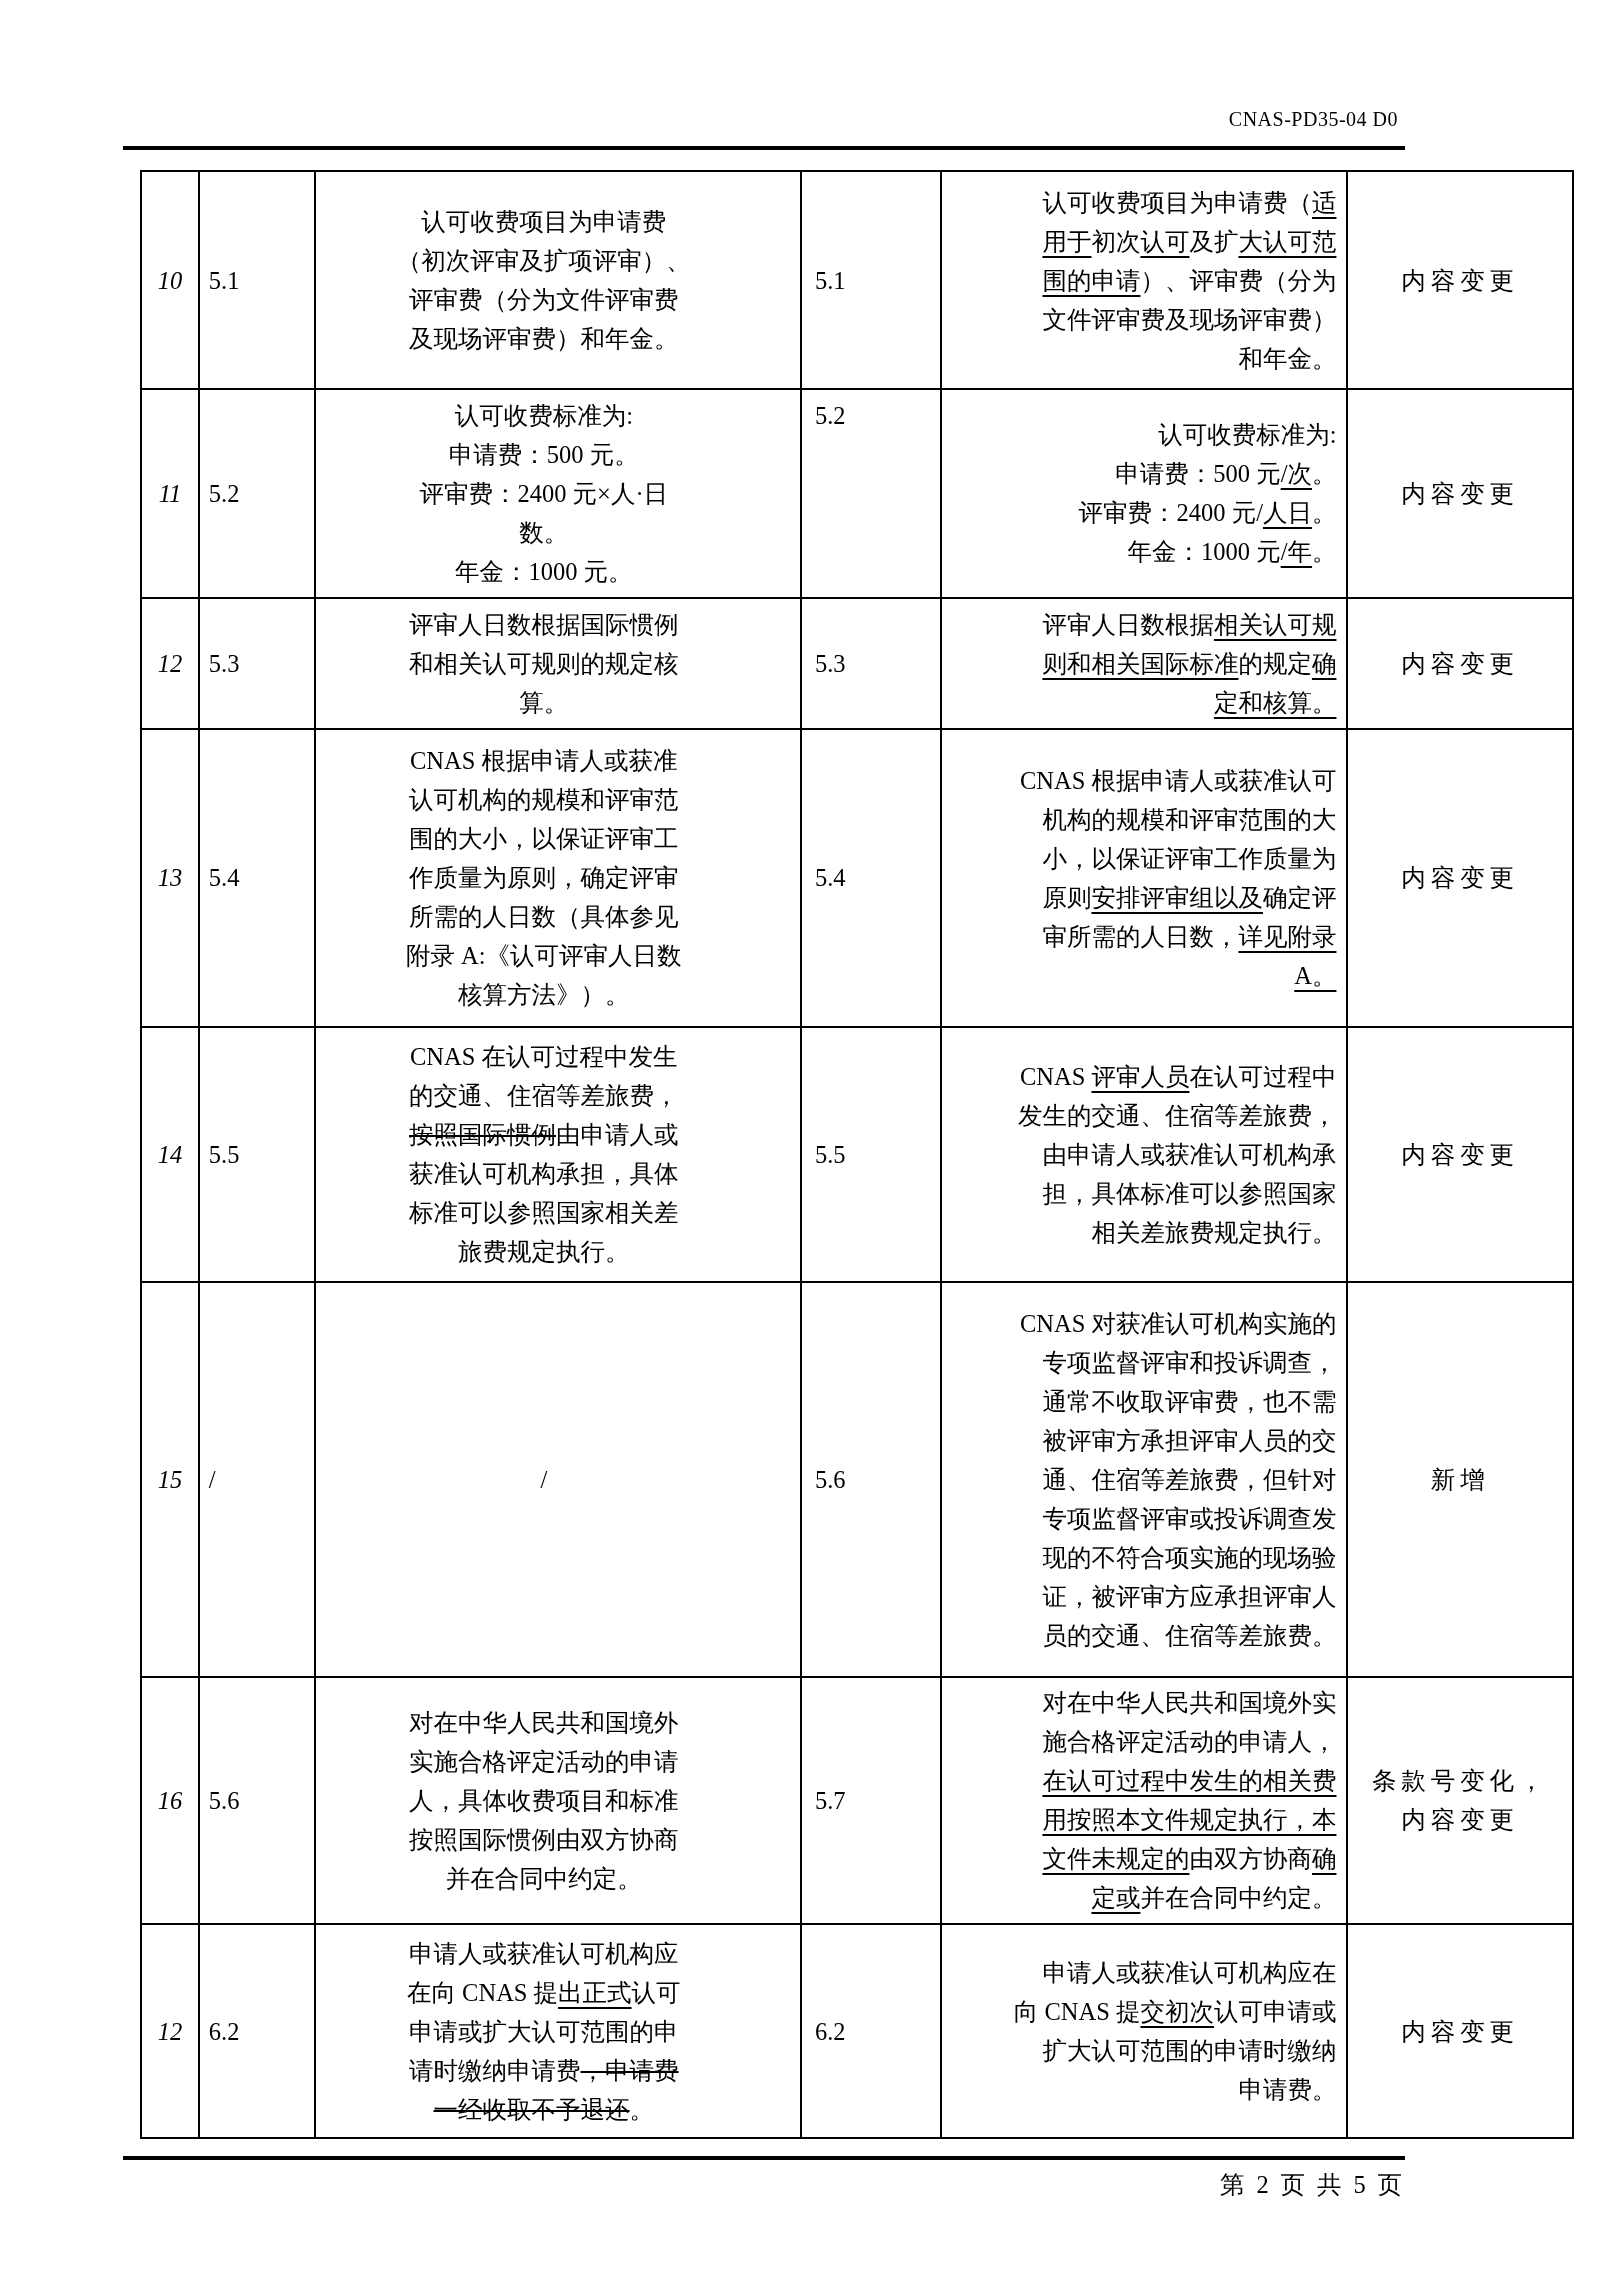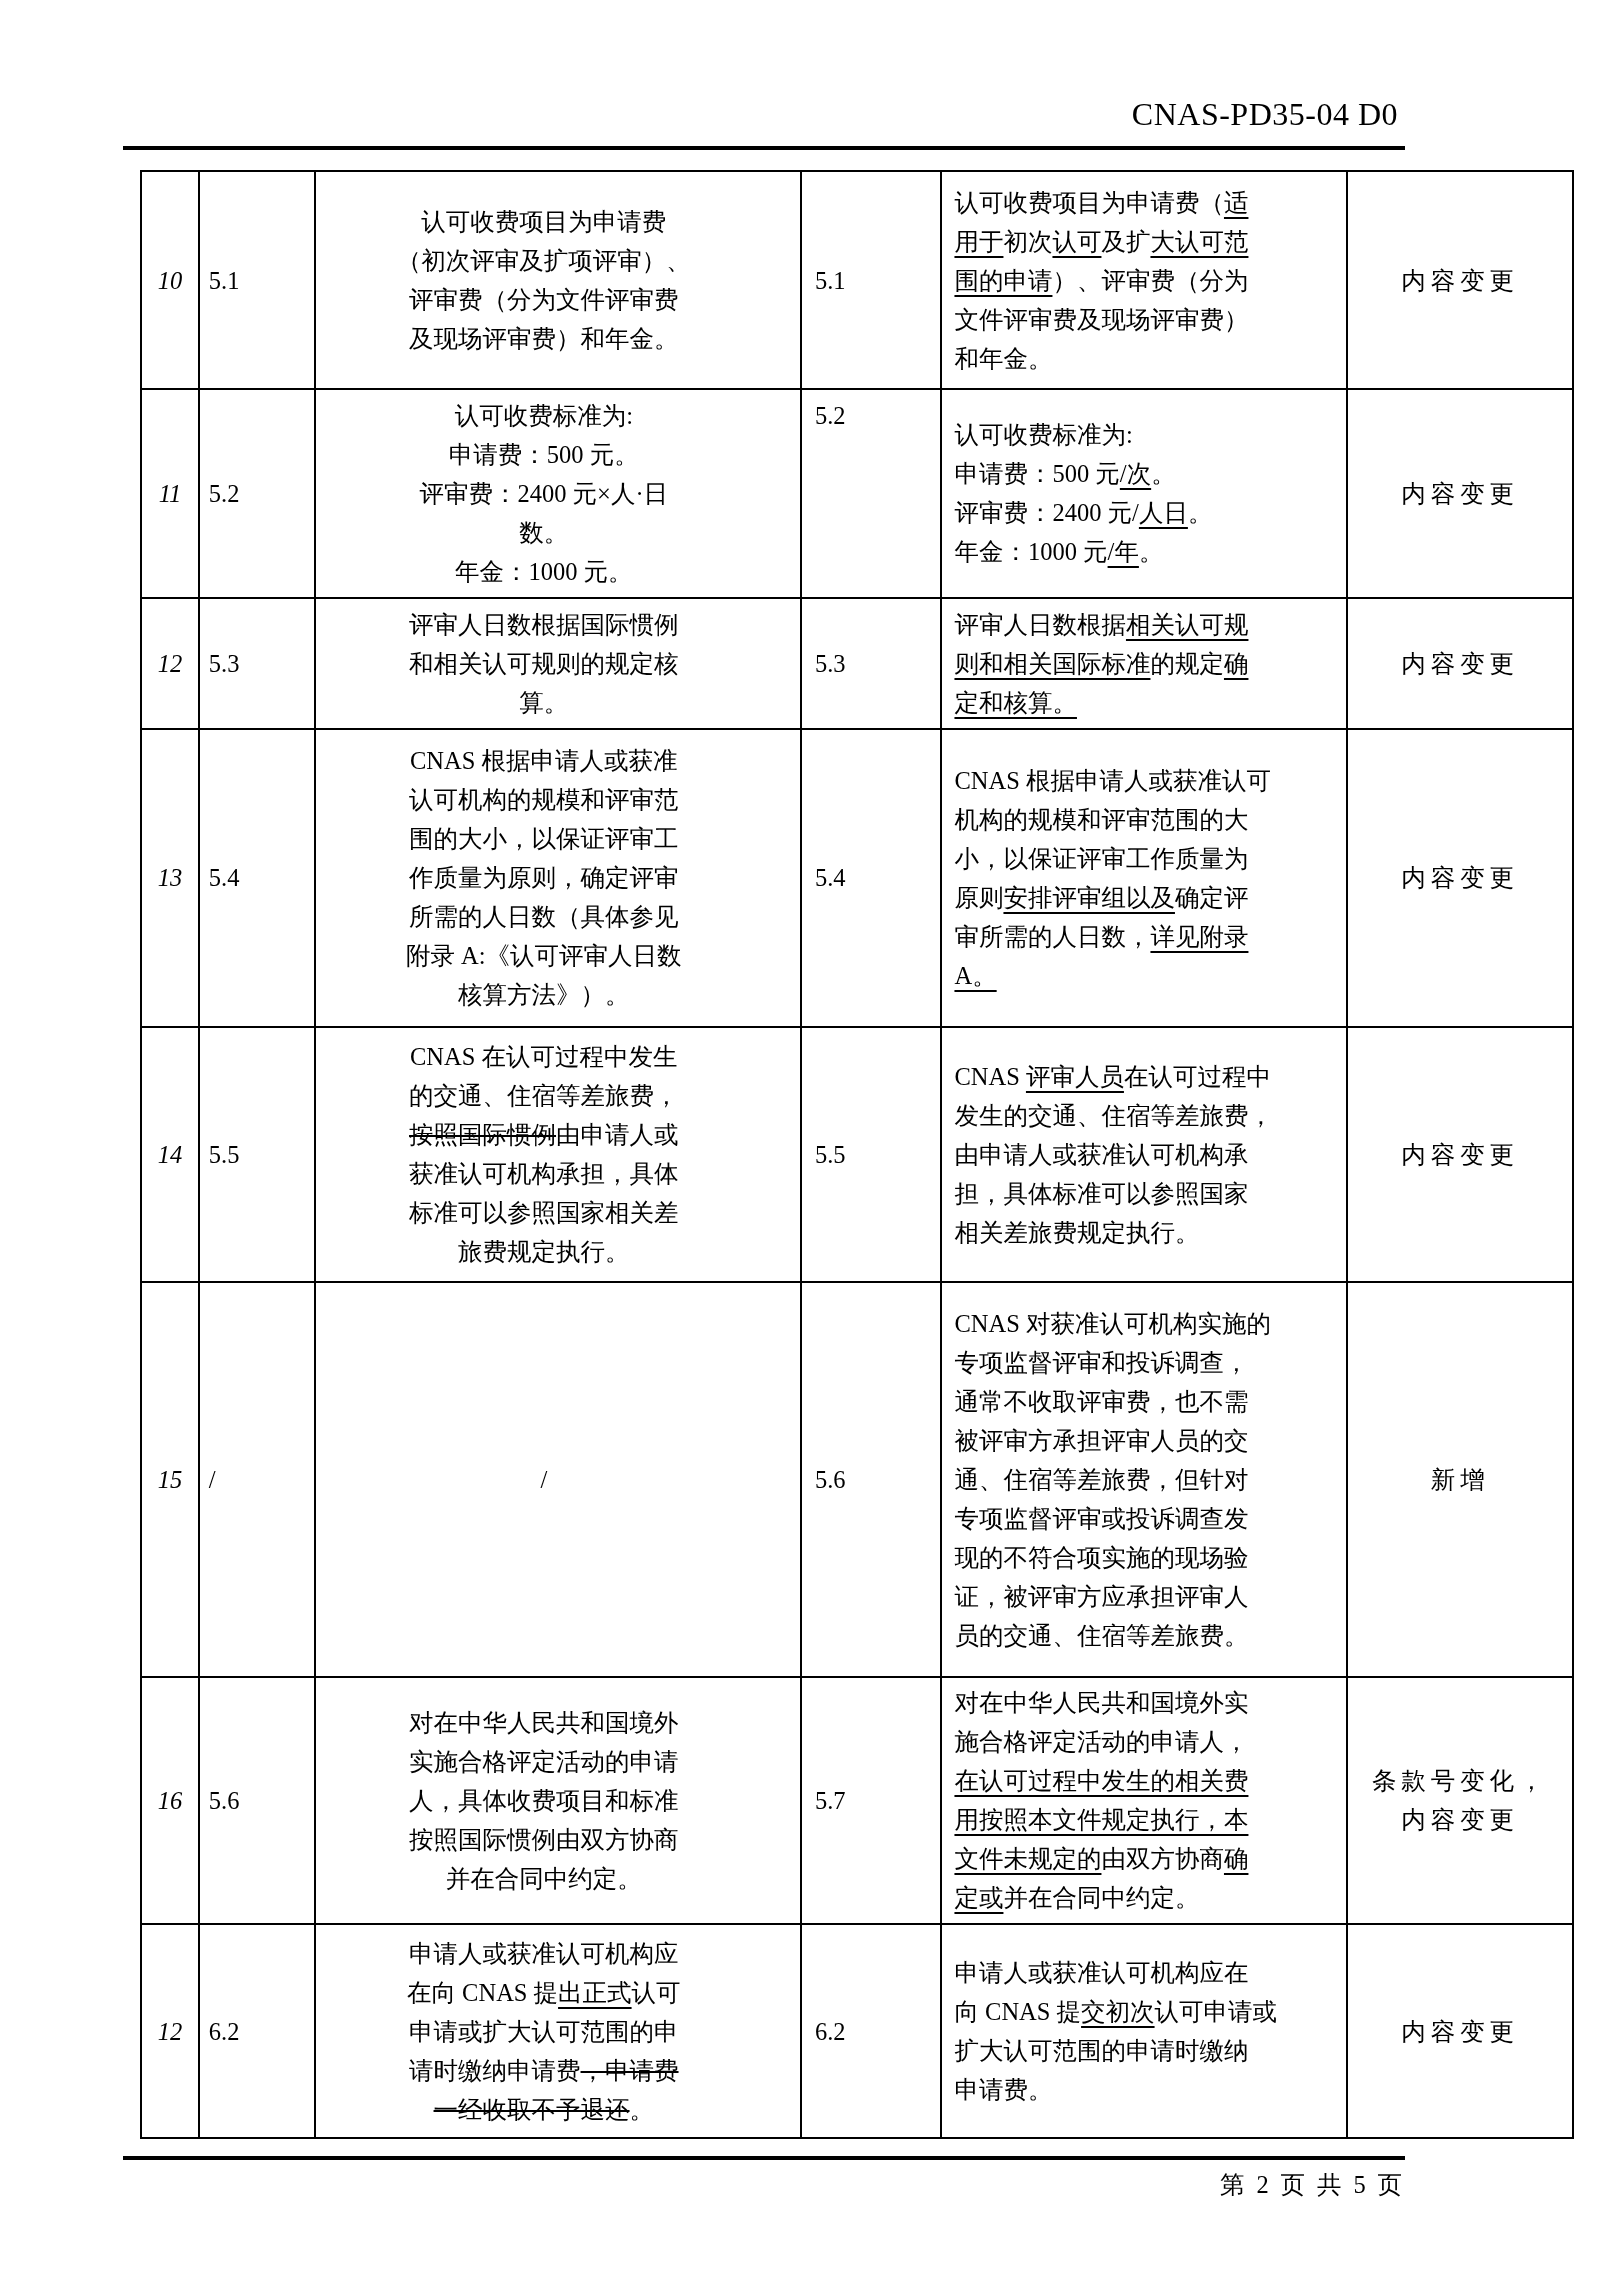--- a/index.html
+++ b/index.html
@@ -1,42 +1,42 @@
 <!DOCTYPE html>
 <html><head>
 <meta charset="utf-8">
 <style>
   html,body{margin:0;padding:0;}
   body{
     width:1621px;height:2293px;position:relative;background:#ffffff;
     font-family:"Liberation Serif","DejaVu Serif",serif;color:#000;
   }
   .doc-code{
-    position:absolute;top:96px;right:223px;
-    font-size:32px;letter-spacing:0.5px;
+    position:absolute;top:108px;right:223px;
+    font-size:20px;letter-spacing:0.5px;
   }
   .rule{position:absolute;background:#000;height:3.9px;left:123px;width:1282px;}
   .rule-top{top:146px;}
   .rule-bottom{top:2156px;}
   table.rev{
     position:absolute;left:140px;top:170px;width:1289px;
     border-collapse:collapse;table-layout:fixed;
   }
   table.rev,
   table.rev td{border:2px solid #000;}
   table.rev{border-width:2.9px;}
   td{
     font-size:24.5px;line-height:39px;vertical-align:middle;
     padding:5.9px 9.8px;overflow:hidden;word-break:break-all;
   }
   td.c-num{width:52px;text-align:center;padding:5.9px 2px;font-style:italic;}
   td.c-oldclause{width:95px;text-align:left;padding-left:8.8px;}
   td.c-oldtext{width:429px;text-align:center;padding-left:13.7px;padding-right:42px;}
   td.c-newclause{width:115px;text-align:left;padding-left:12.7px;}
-  td.c-newtext{width:382px;text-align:left;padding-left:12.7px;padding-right:9.8px;border-radius:23px;}
+  td.c-newtext{width:382px;text-align:right;padding-left:12.7px;padding-right:9.8px;border-radius:23px;}
   td.c-change{width:216px;text-align:center;letter-spacing:4.9px;padding:5.9px 3.9px;}
   td.valign-top{vertical-align:top;}
   .u{text-decoration:underline;text-decoration-thickness:2px;text-underline-offset:5.9px;}
   .s{text-decoration:line-through;text-decoration-thickness:2px;}
   .page-footer{
     position:absolute;top:2168px;left:123px;width:1282px;
     text-align:right;font-size:24.5px;letter-spacing:2.9px;
   }
 </style>
 </head>

